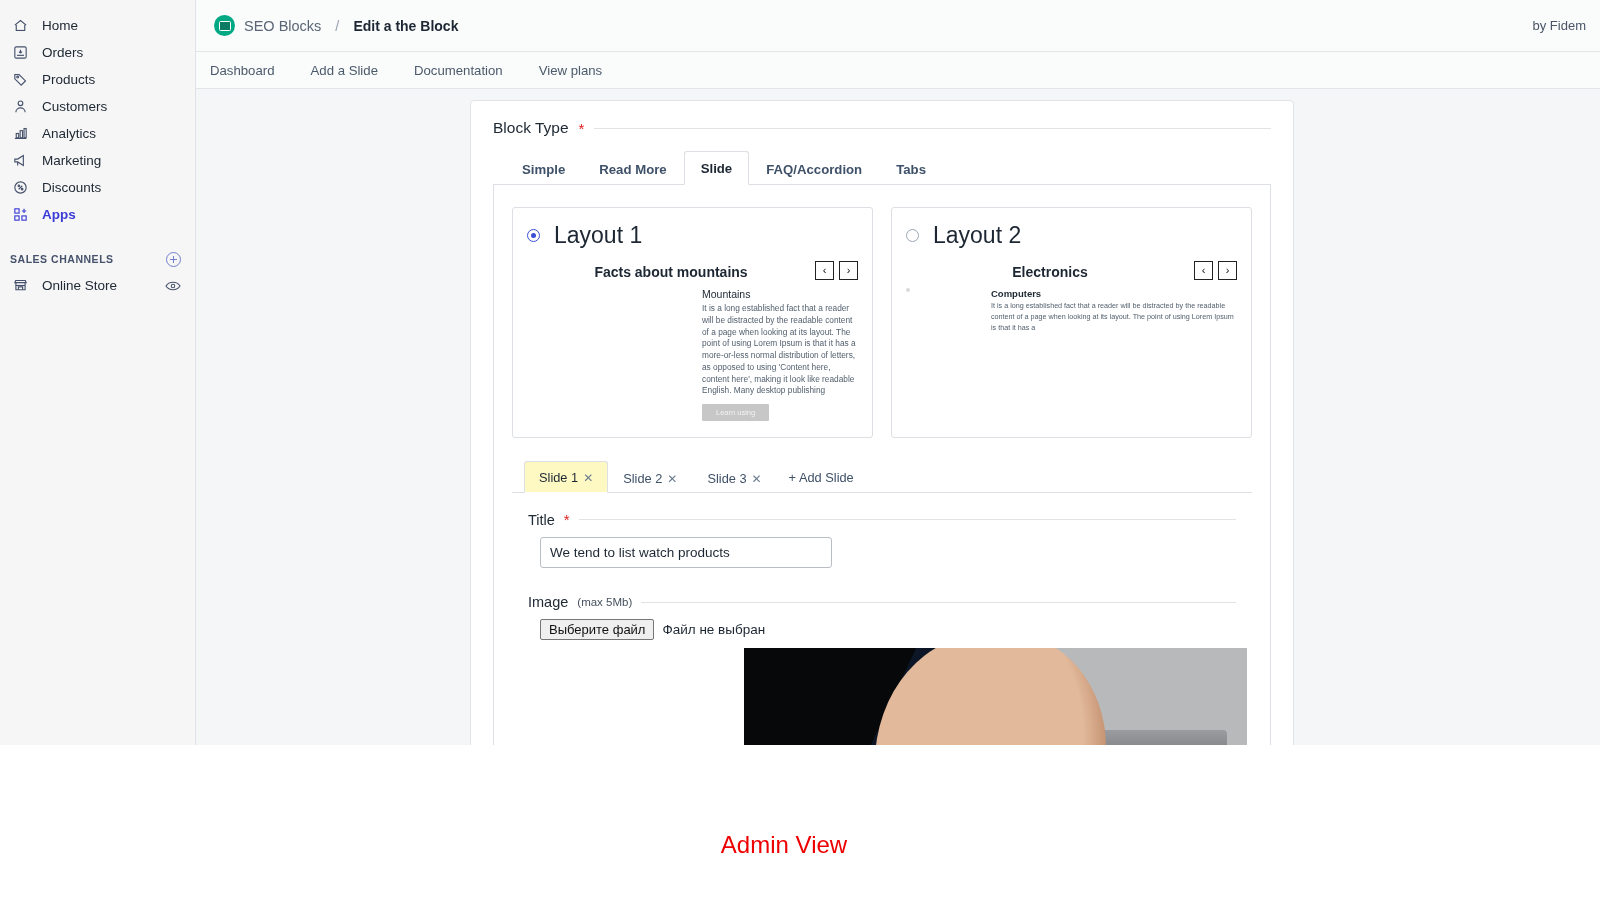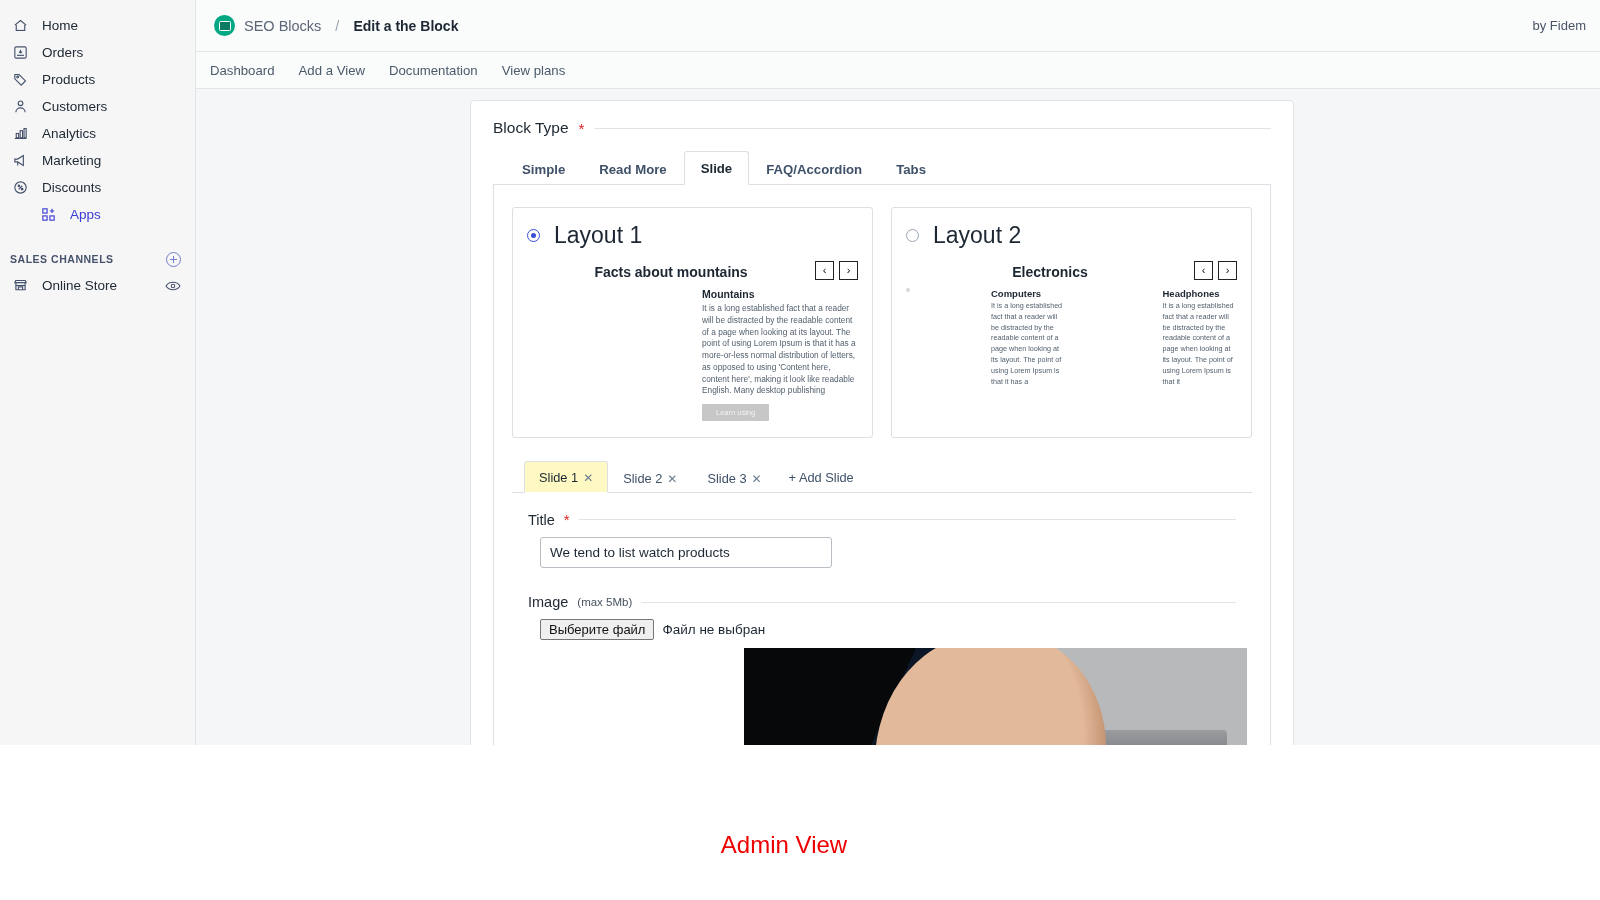--- a/index.html
+++ b/index.html
@@ -28,21 +28,21 @@
   }
   .nav-item {
     display: flex; align-items: center;
     height: 27px; padding-left: 10px;
     gap: 12px;
     font-size: 13.5px;
     color: #212b36;
     cursor: pointer;
   }
   .nav-item .ic { width: 20px; height: 20px; display: flex; align-items: center; justify-content: center; flex: 0 0 20px; }
-  .nav-item.active { color: #3b3bd6; font-weight: 400; margin-left: 28px; }
+  .nav-item.active { color: #3b3bd6; font-weight: 700; }
   .nav-item.active svg { stroke: #3b3bd6; fill: none; }
   .nav-item svg { stroke: #46526b; fill: none; stroke-width: 1.6; }
   .nav-item.active .ic svg { stroke: #3b3bd6; }
 
   .sales-head {
     display: flex; align-items: center; justify-content: space-between;
     padding: 0 14px 0 10px;
     height: 26px;
     margin-top: 18px;
   }
@@ -87,21 +87,21 @@
   .by-fidem { margin-left: auto; font-size: 13px; color: #4a5568; white-space: nowrap; }
 
   
   #subnav {
     position: absolute; left: 196px; top: 52px;
     width: 1404px; height: 37px;
     background: #fafbfb;
     border-bottom: 1px solid #e3e6e9;
     display: flex; align-items: center;
     padding-left: 14px;
-    gap: 24px;
+    gap: 36px;
   }
   #subnav a {
     font-size: 13.2px; color: #4b5a6b; text-decoration: none; cursor: pointer;
   }
 
   
   #content {
     position: absolute; left: 196px; top: 89px;
     width: 1404px; height: 656px;
     overflow: hidden;
@@ -166,21 +166,21 @@
   .arrows { display: flex; gap: 5px; }
   .arrow {
     width: 19px; height: 19px; border: 1px solid #222; background: #fff;
     display: flex; align-items: center; justify-content: center;
     font-size: 11px; color: #111; cursor: pointer; line-height: 1;
   }
 
   .slide-body { display: flex; gap: 9px; }
   .thumb { flex: 0 0 166px; height: 98px; border-radius: 1px; overflow: hidden; position: relative; }
   .slide-txt { flex: 1; min-width: 0; }
-  .slide-h { font-size: 10.5px; font-weight: 700; color: #1d2733; margin-bottom: 3px; }
+  .slide-h { font-size: 10.5px; font-weight: 400; color: #1d2733; margin-bottom: 3px; }
   .slide-p { font-size: 8.3px; line-height: 1.42; color: #53606e; }
   .learn-btn {
     margin-top: 7px; display: inline-block;
     background: #c7c7c7; color: #f2f2f2;
     font-size: 7.5px; padding: 4px 14px; border-radius: 1px;
   }
 
   .l2-body { display: flex; gap: 12px; }
   .l2-item { flex: 1; display: flex; gap: 7px; min-width: 0; }
   .l2-thumb { flex: 0 0 78px; height: 72px; overflow: hidden; position: relative; }
@@ -441,21 +441,21 @@
         </span>
       <span class="brand-name">SEO Blocks</span>
       <span class="crumb-sep">/</span>
       <span class="crumb-current">Edit a the Block</span>
     </div>
     <span class="by-fidem">by Fidem</span>
   </div>
 
   <div id="subnav">
     <a>Dashboard</a>
-    <a>Add a View</a>
+    <a>Add a Slide</a>
     <a>Documentation</a>
     <a>View plans</a>
   </div>
 
   <div id="content">
     <div id="card">
 
       <div class="legend-row">
         <span class="legend-txt">Block Type</span>
         <span class="req">*</span>
@@ -509,27 +509,20 @@
               </span>
             </div>
             <div class="l2-body">
               <div class="l2-item">
                 <span class="l2-thumb"><span class="pic-laptop"></span></span>
                 <span style="min-width:0;">
                   <div class="l2-h">Computers</div>
                   <div class="l2-p">It is a long established fact that a reader will be distracted by the readable content of a page when looking at its layout. The point of using Lorem Ipsum is that it has a</div>
                 </span>
               </div>
-              <div class="l2-item">
-                <span class="l2-thumb"><span class="pic-head"></span></span>
-                <span style="min-width:0;">
-                  <div class="l2-h">Headphones</div>
-                  <div class="l2-p">It is a long established fact that a reader will be distracted by the readable content of a page when looking at its layout. The point of using Lorem Ipsum is that it</div>
-                </span>
-              </div>
             </div>
           </div>
         </div>
 
         <div class="slide-tabs">
           <div class="stab active">
             <span>Slide 1</span><span class="x">✕</span>
           </div>
           <div class="stab">
             <span>Slide 2</span><span class="x">✕</span>

